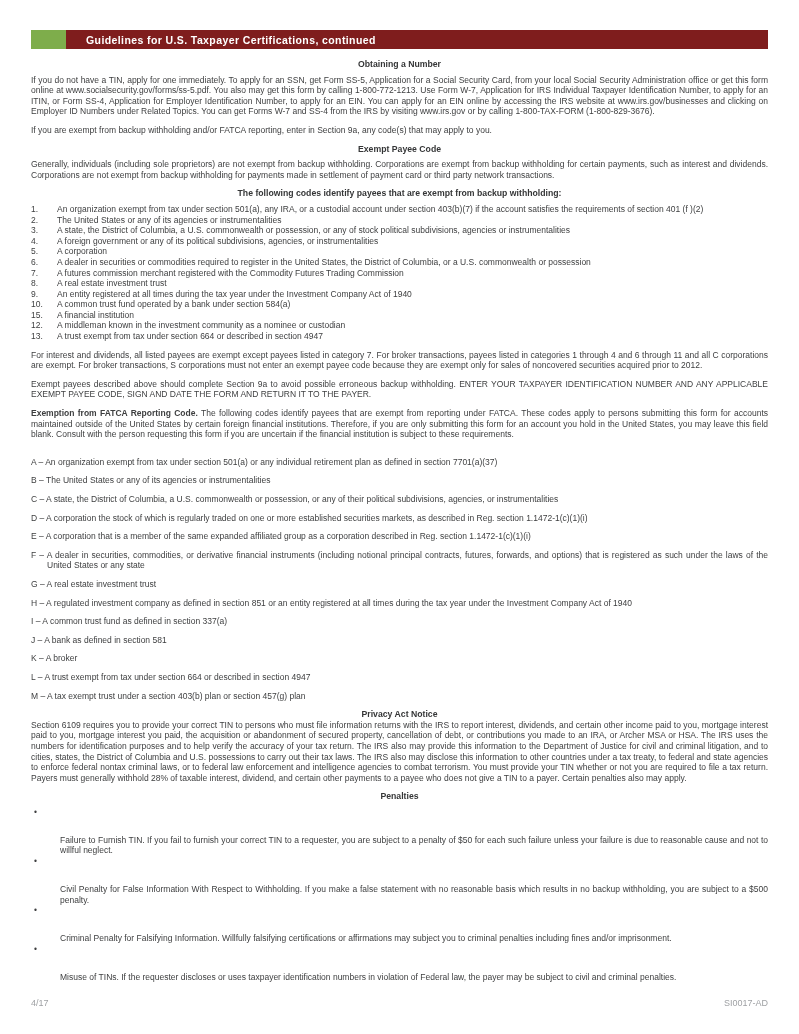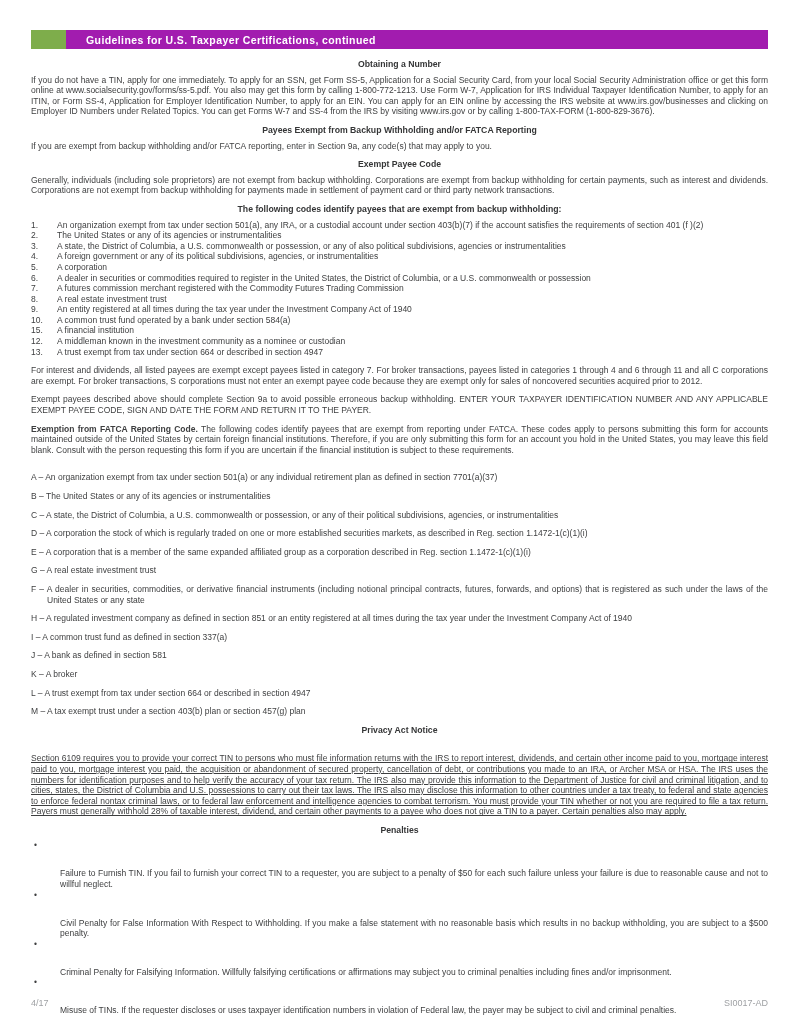--- a/index.html
+++ b/index.html
@@ -11,39 +11,39 @@
     color:#3d3e3f;
     overflow:hidden;
   }
   
   .doc-header {
     position:absolute; top:30px; left:31px; right:31px;
     height:19px; display:flex;
   }
   .accent-block { width:35px; height:19px; background:#7ead4b; }
   .title-bar {
-    flex:1; height:19px; background:#a21caf;
+    flex:1; height:19px; background:#7f1d1d;
     display:flex; align-items:center;
   }
   .title-bar span {
     color:#ffffff; font-size:10.5px; font-weight:700;
     letter-spacing:0.4px; padding-left:20px; white-space:nowrap;
   }
   
   .content {
     position:absolute; top:59px; left:31px; width:737px;
     font-size:8.5px; line-height:10.6px; text-align:justify;
   }
   .content h3 {
     font-size:8.7px; font-weight:700; margin:3px 0 5px 0;
     text-align:center; color:#353637;
   }
   .content h3.tight { margin-bottom:0; }
   .content p { margin:0 0 8px 0; }
-  .content p.no-top { margin-top:18px;text-decoration:underline; }
+  .content p.no-top { margin-top:0; }
   
   .numlist { margin:4px 0 8px 0; }
   .li-row { display:flex; }
   .li-row .num { flex:0 0 26px; text-align:left; }
   .li-row .txt { flex:1; text-align:justify; }
   
   .codelist { margin:17px 0 8px 0; }
   .code-row { padding-left:16px; text-indent:-16px; margin:0; text-align:justify; }
   
   .bullets { margin:0 0 8px 0; }
@@ -67,40 +67,39 @@
     <div class="title-bar">
       <span>Guidelines for U.S. Taxpayer Certifications, continued</span>
     </div>
   </header>
 
   <main class="content">
 
     <h3 style="margin-top:0;">Obtaining a Number</h3>
     <p>If you do not have a TIN, apply for one immediately. To apply for an SSN, get Form SS-5, Application for a Social Security Card, from your local Social Security Administration office or get this form online at www.socialsecurity.gov/forms/ss-5.pdf. You also may get this form by calling 1-800-772-1213. Use Form W-7, Application for IRS Individual Taxpayer Identification Number, to apply for an ITIN, or Form SS-4, Application for Employer Identification Number, to apply for an EIN. You can apply for an EIN online by accessing the IRS website at www.irs.gov/businesses and clicking on Employer ID Numbers under Related Topics. You can get Forms W-7 and SS-4 from the IRS by visiting www.irs.gov or by calling 1-800-TAX-FORM (1-800-829-3676).</p>
 
-    <h3>Payees Exempt from Backup Withholding and/or FATCA Reporting</h3>
     <p>If you are exempt from backup withholding and/or FATCA reporting, enter in Section 9a, any code(s) that may apply to you.</p>
 
     <h3>Exempt Payee Code</h3>
     <p>Generally, individuals (including sole proprietors) are not exempt from backup withholding. Corporations are exempt from backup withholding for certain payments, such as interest and dividends. Corporations are not exempt from backup withholding for payments made in settlement of payment card or third party network transactions.</p>
 
     <h3>The following codes identify payees that are exempt from backup withholding:</h3>
 
     <div class="numlist">
       <div class="li-row">
           <span class="num">1.</span>
           <span class="txt">An organization exempt from tax under section 501(a), any IRA, or a custodial account under section 403(b)(7) if the account satisfies the requirements of section 401 (f )(2)</span>
         </div>
       <div class="li-row">
           <span class="num">2.</span>
           <span class="txt">The United States or any of its agencies or instrumentalities</span>
         </div>
       <div class="li-row">
           <span class="num">3.</span>
-          <span class="txt">A state, the District of Columbia, a U.S. commonwealth or possession, or any of also political subdivisions, agencies or instrumentalities</span>
+          <span class="txt">A state, the District of Columbia, a U.S. commonwealth or possession, or any of stock political subdivisions, agencies or instrumentalities</span>
         </div>
       <div class="li-row">
           <span class="num">4.</span>
           <span class="txt">A foreign government or any of its political subdivisions, agencies, or instrumentalities</span>
         </div>
       <div class="li-row">
           <span class="num">5.</span>
           <span class="txt">A corporation</span>
         </div>
       <div class="li-row">
@@ -142,22 +141,22 @@
     <p>Exempt payees described above should complete Section 9a to avoid possible erroneous backup withholding. ENTER YOUR TAXPAYER IDENTIFICATION NUMBER AND ANY APPLICABLE EXEMPT PAYEE CODE, SIGN AND DATE THE FORM AND RETURN IT TO THE PAYER.</p>
 
     <p><b>Exemption from FATCA Reporting Code.</b> <span>The following codes identify payees that are exempt from reporting under FATCA. These codes apply to persons submitting this form for accounts maintained outside of the United States by certain foreign financial institutions. Therefore, if you are only submitting this form for an account you hold in the United States, you may leave this field blank. Consult with the person requesting this form if you are uncertain if the financial institution is subject to these requirements.</span></p>
 
     <div class="codelist">
       <p class="code-row">A – An organization exempt from tax under section 501(a) or any individual retirement plan as defined in section 7701(a)(37)</p>
       <p class="code-row">B – The United States or any of its agencies or instrumentalities</p>
       <p class="code-row">C – A state, the District of Columbia, a U.S. commonwealth or possession, or any of their political subdivisions, agencies, or instrumentalities</p>
       <p class="code-row">D – A corporation the stock of which is regularly traded on one or more established securities markets, as described in Reg. section 1.1472-1(c)(1)(i)</p>
       <p class="code-row">E – A corporation that is a member of the same expanded affiliated group as a corporation described in Reg. section 1.1472-1(c)(1)(i)</p>
+      <p class="code-row">F – A dealer in securities, commodities, or derivative financial instruments (including notional principal contracts, futures, forwards, and options) that is registered as such under the laws of the United States or any state</p>
       <p class="code-row">G – A real estate investment trust</p>
-      <p class="code-row">F – A dealer in securities, commodities, or derivative financial instruments (including notional principal contracts, futures, forwards, and options) that is registered as such under the laws of the United States or any state</p>
       <p class="code-row">H – A regulated investment company as defined in section 851 or an entity registered at all times during the tax year under the Investment Company Act of 1940</p>
       <p class="code-row">I – A common trust fund as defined in section 337(a)</p>
       <p class="code-row">J – A bank as defined in section 581</p>
       <p class="code-row">K – A broker</p>
       <p class="code-row">L – A trust exempt from tax under section 664 or described in section 4947</p>
       <p class="code-row">M – A tax exempt trust under a section 403(b) plan or section 457(g) plan</p>
     </div>
 
     <h3 class="tight">Privacy Act Notice</h3>
     <p class="no-top">Section 6109 requires you to provide your correct TIN to persons who must file information returns with the IRS to report interest, dividends, and certain other income paid to you, mortgage interest paid to you, mortgage interest you paid, the acquisition or abandonment of secured property, cancellation of debt, or contributions you made to an IRA, or Archer MSA or HSA. The IRS uses the numbers for identification purposes and to help verify the accuracy of your tax return. The IRS also may provide this information to the Department of Justice for civil and criminal litigation, and to cities, states, the District of Columbia and U.S. possessions to carry out their tax laws. The IRS also may disclose this information to other countries under a tax treaty, to federal and state agencies to enforce federal nontax criminal laws, or to federal law enforcement and intelligence agencies to combat terrorism. You must provide your TIN whether or not you are required to file a tax return. Payers must generally withhold 28% of taxable interest, dividend, and certain other payments to a payee who does not give a TIN to a payer. Certain penalties also may apply.</p>

